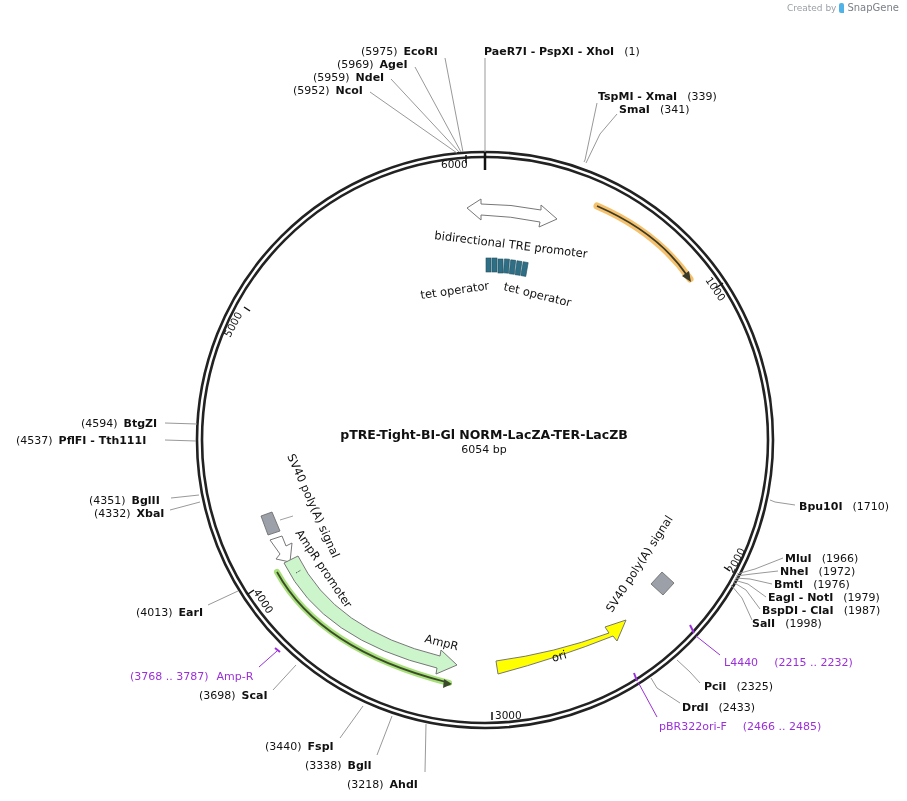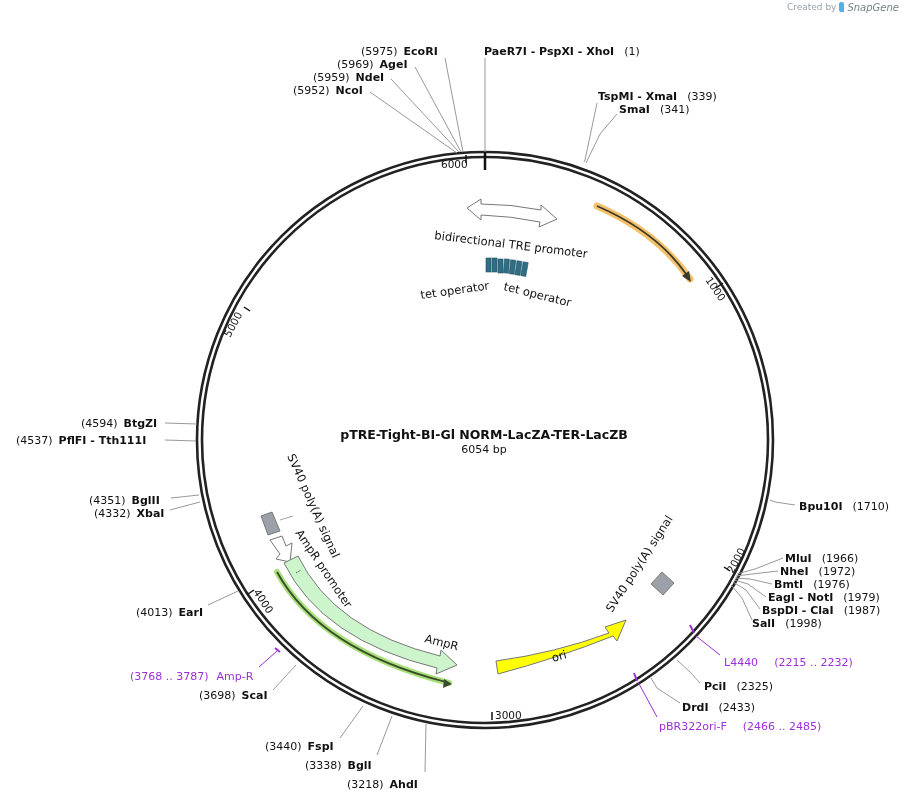--- a/index.html
+++ b/index.html
@@ -7,22 +7,22 @@
          font-family: "DejaVu Sans", sans-serif; }
   #map { position: absolute; left: 0; top: 0; }
   .lbl { font-family: "DejaVu Sans", sans-serif; font-size: 11px; fill: #111; }
   .enz { font-weight: bold; }
   .prm { fill: #9b30d9; }
   .feat { font-family: "DejaVu Sans", sans-serif; font-size: 11.5px; fill: #111; }
   .title { font-family: "DejaVu Sans", sans-serif; font-size: 12.5px; font-weight: bold; fill: #111; }
   .sub { font-family: "DejaVu Sans", sans-serif; font-size: 11px; fill: #111; }
   .tick { font-family: "DejaVu Sans", sans-serif; font-size: 10.5px; fill: #111; }
   .credit { position: absolute; right: 8px; top: 2px; font-size: 9px; color: #9aa0a6;
-            font-family: "DejaVu Sans", sans-serif; display: flex; align-items: flex-start; gap: 3px; }
-  .credit .brand { color: #7a8088; font-size: 10px; font-style: italic; }
+            font-family: "DejaVu Sans", sans-serif; display: flex; align-items: center; gap: 3px; }
+  .credit .brand { color: #7a8088; font-size: 10px; }
   .credit .logo { display: inline-block; width: 5px; height: 10px; background: #4fb3e8; border-radius: 2px 2px 0 2px; }
 </style>
 </head>
 <body>
 
 <div class="credit">
   <span>Created by</span>
   <span class="logo"></span>
   <span class="brand">SnapGene</span>
 </div>

